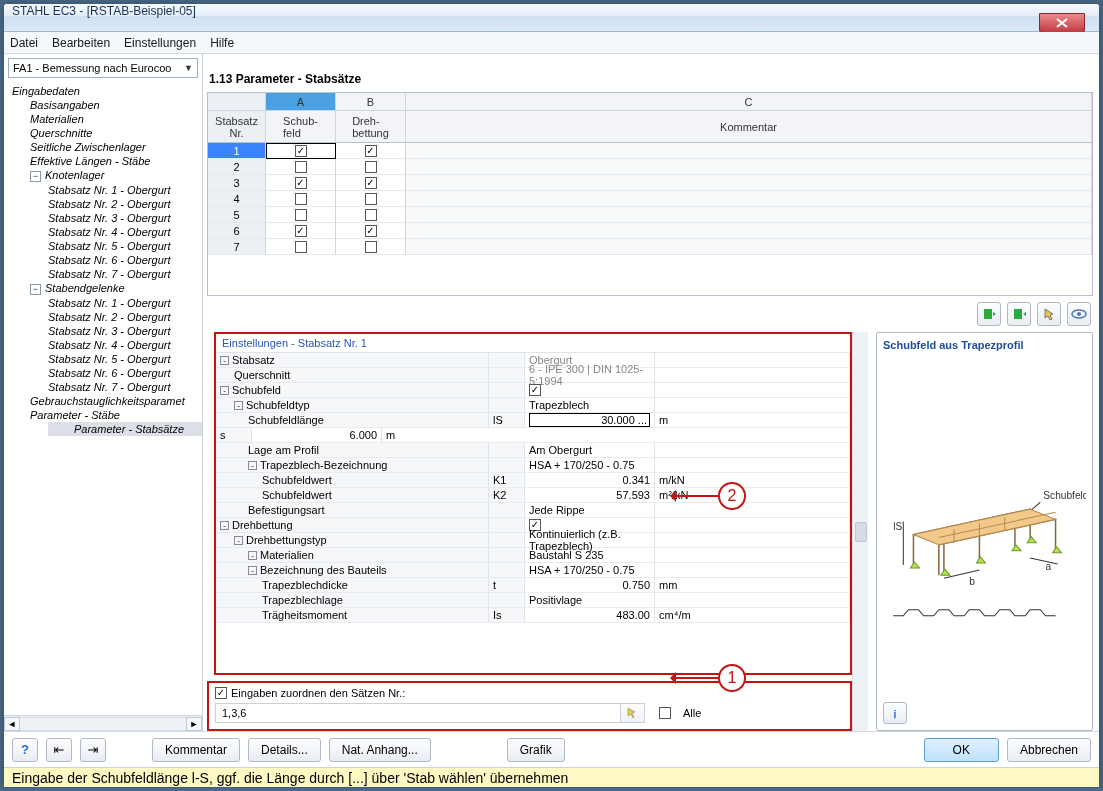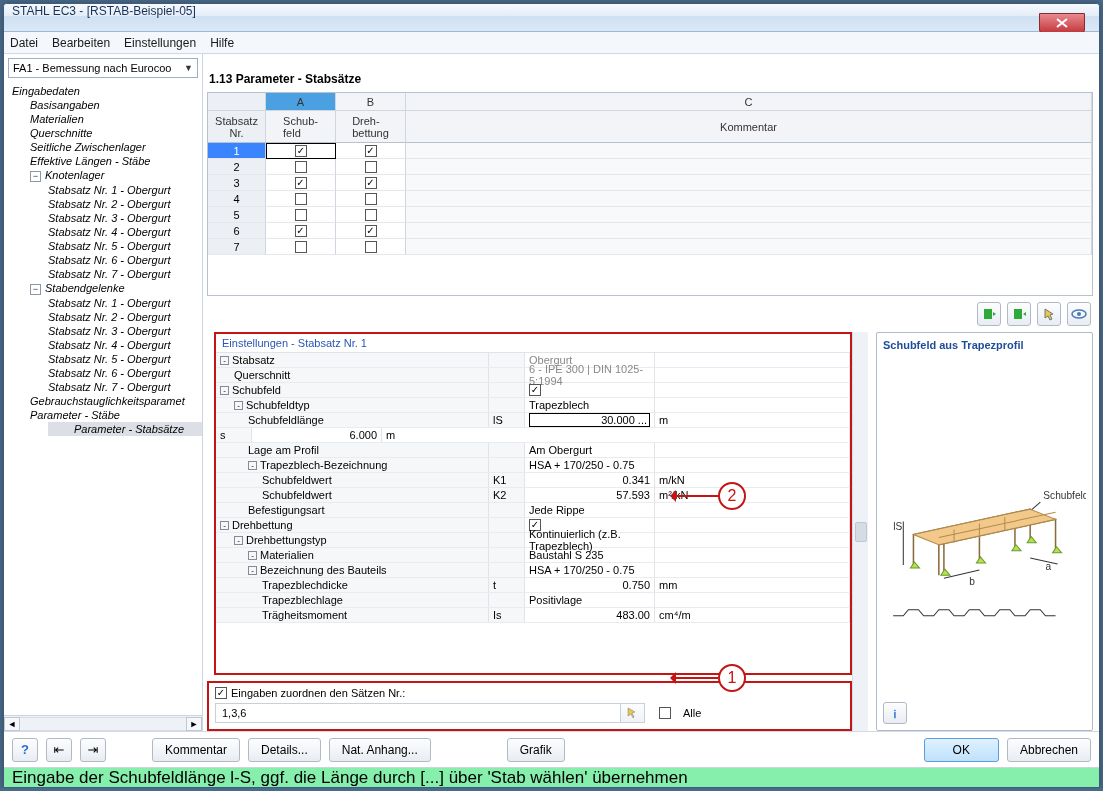--- a/index.html
+++ b/index.html
@@ -90,21 +90,21 @@
   .assign .txt { flex:1; border:1px solid #c8d0da; height:20px; display:flex; align-items:center; padding:0 6px; font-size:11px; width:380px;}
   .assign .pickbtn { width:24px; height:20px; border:1px solid #c8d0da; border-left:none; display:flex; align-items:center; justify-content:center; font-size:11px; background:linear-gradient(#fdfdfe,#eef1f6);}
   .assign .alle { margin-left:14px; display:flex; align-items:center; gap:12px;}
   
   .btnbar { height:36px; display:flex; align-items:center; padding:0 8px; gap:8px; border-top:1px solid #d3dae3;}
   .sqbtn { width:26px; height:24px; border:1px solid #b0bac6; border-radius:3px; background:linear-gradient(#fdfdfe,#e8edf3); display:flex; align-items:center; justify-content:center; font-size:13px;}
   .btn { height:24px; border:1px solid #b0bac6; border-radius:3px; background:linear-gradient(#fdfdfe,#e8edf3); padding:0 12px; font-size:12px; display:flex; align-items:center;}
   .btn.ok { background:linear-gradient(#dff1ff,#bfe1fb); border-color:#5a9fd9; padding:0 28px;}
   .spacer { flex:1;}
   
-  .status { height:20px; background:#86efac; border-top:1px solid #cbd4df; padding:0 8px; font-size:17px; display:flex; align-items:center;}
+  .status { height:20px; background:#fef9c3; border-top:1px solid #cbd4df; padding:0 8px; font-size:14px; display:flex; align-items:center;}
   .settingsContainer { position:relative; flex:1; display:flex; min-height:0;}
   .settingsContainerInner { position:relative; flex:1; display:flex; flex-direction:column; min-height:0;}
 </style>
 </head>
 <body>
 
 <div class="window">
   <div class="titlebar">
     <span>STAHL EC3 - [RSTAB-Beispiel-05]</span>
     <div class="winbtns">

